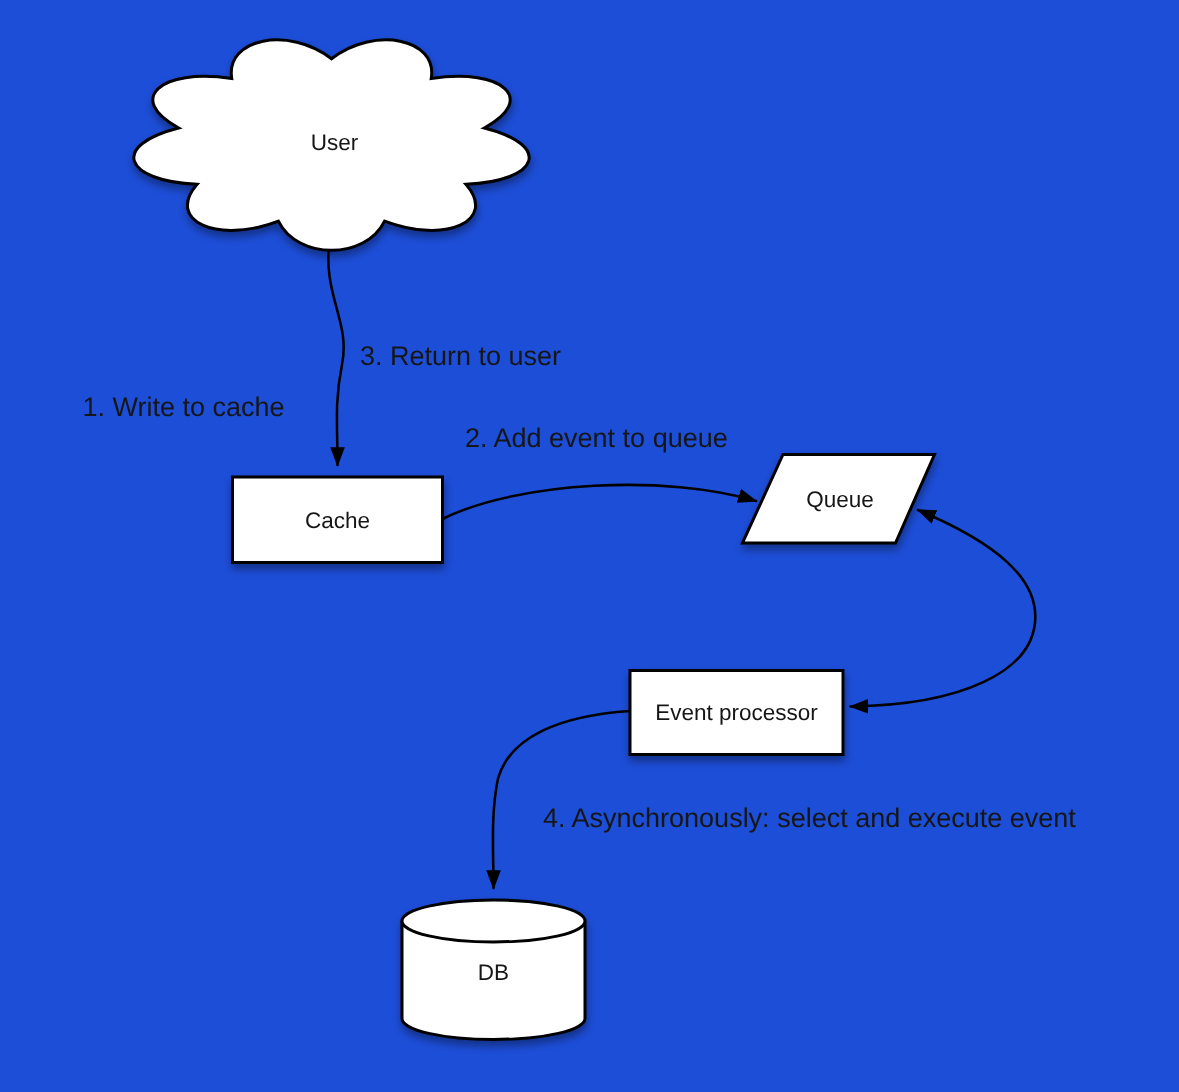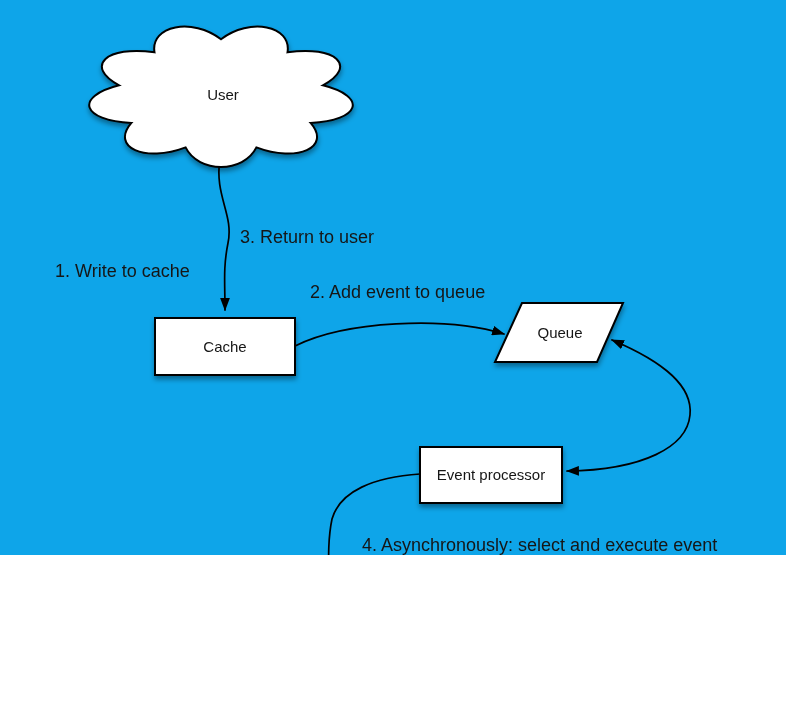--- a/index.html
+++ b/index.html
@@ -3,22 +3,22 @@
 <meta charset="utf-8">
 <style>
   html, body {
     margin: 0;
     padding: 0;
     background: #ffffff;
   }
   .canvas {
     position: relative;
     width: 786px;
-    height: 555px;
-    background: #0ea5e9;
+    height: 728px;
+    background: #1d4ed8;
     overflow: hidden;
     text-decoration: underline;
   }
   svg text {
     font-family: "Liberation Sans", sans-serif;
     fill: #161616;
   }
   .node-labels text {
     font-size: 15px;
     text-anchor: middle;

